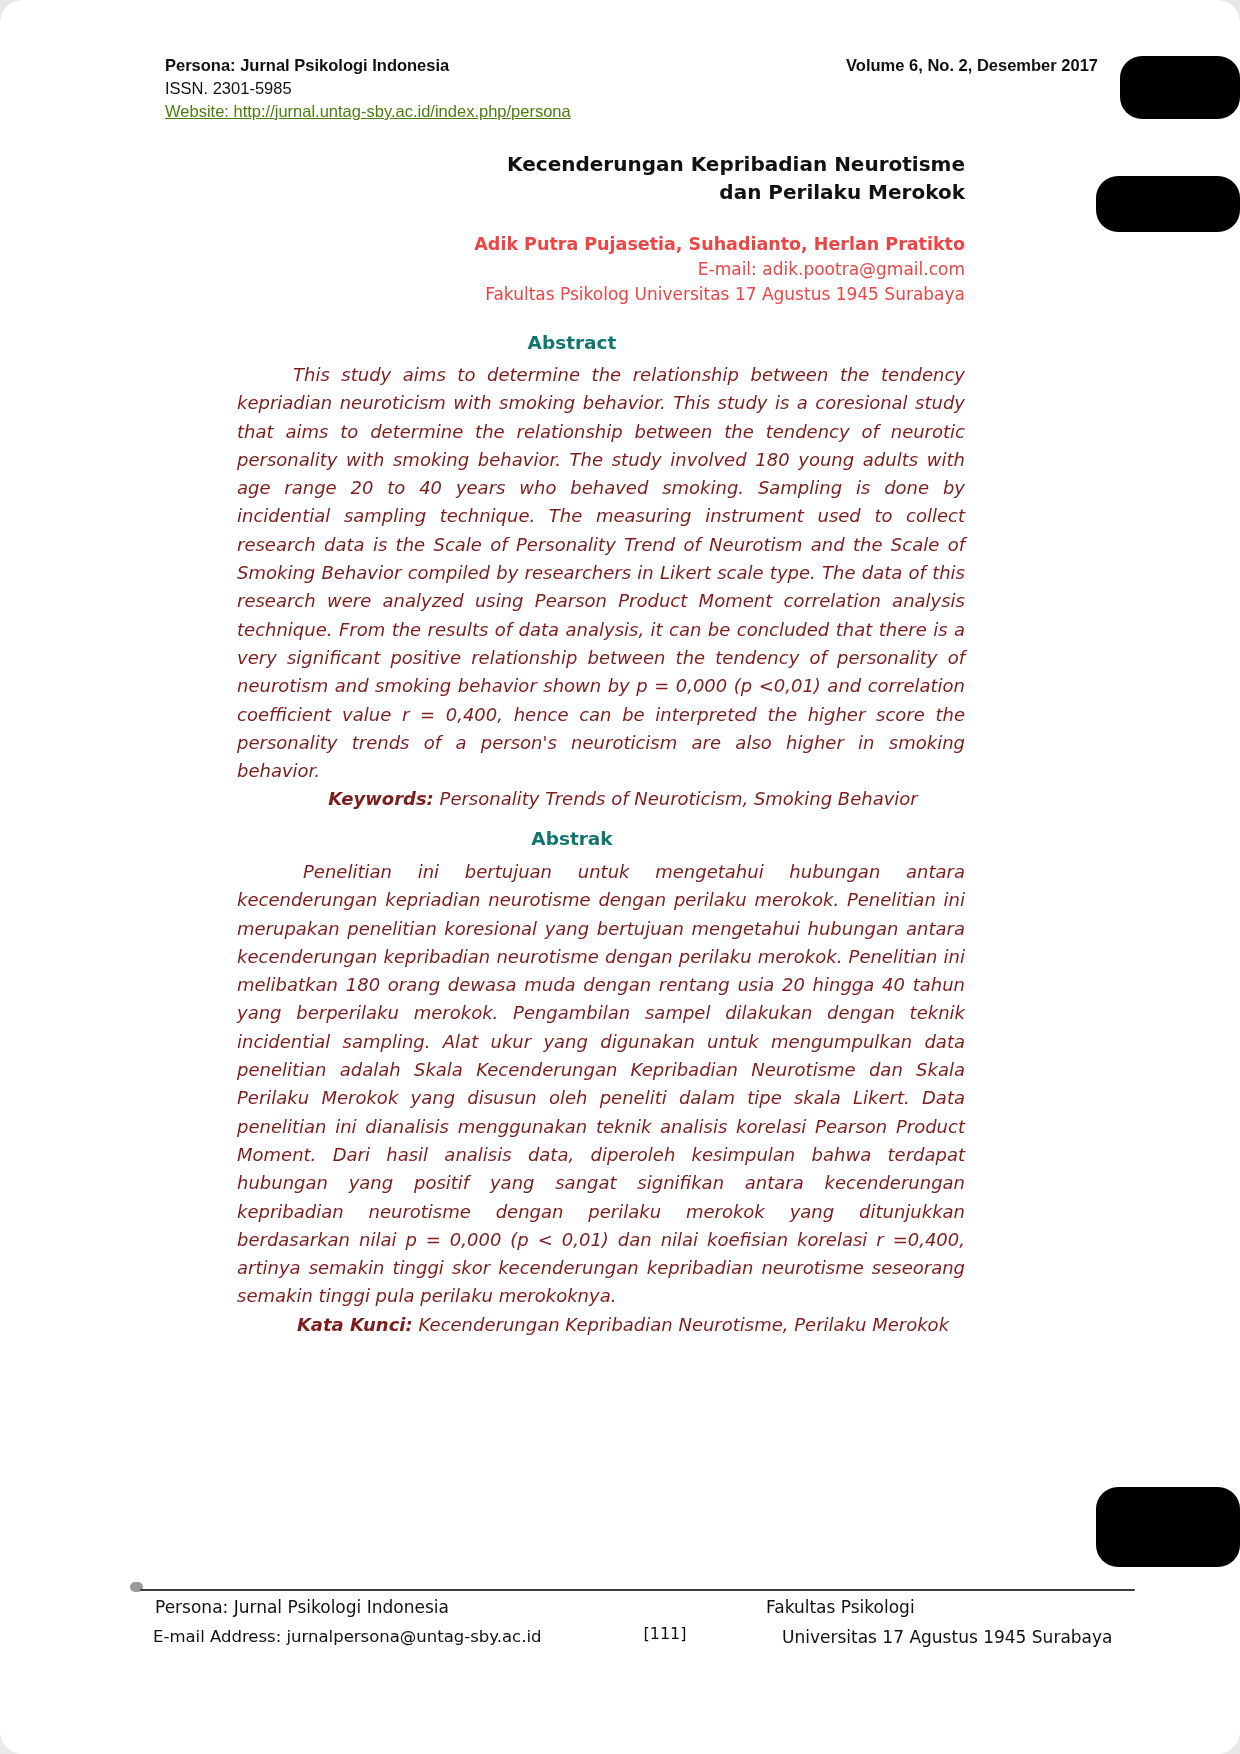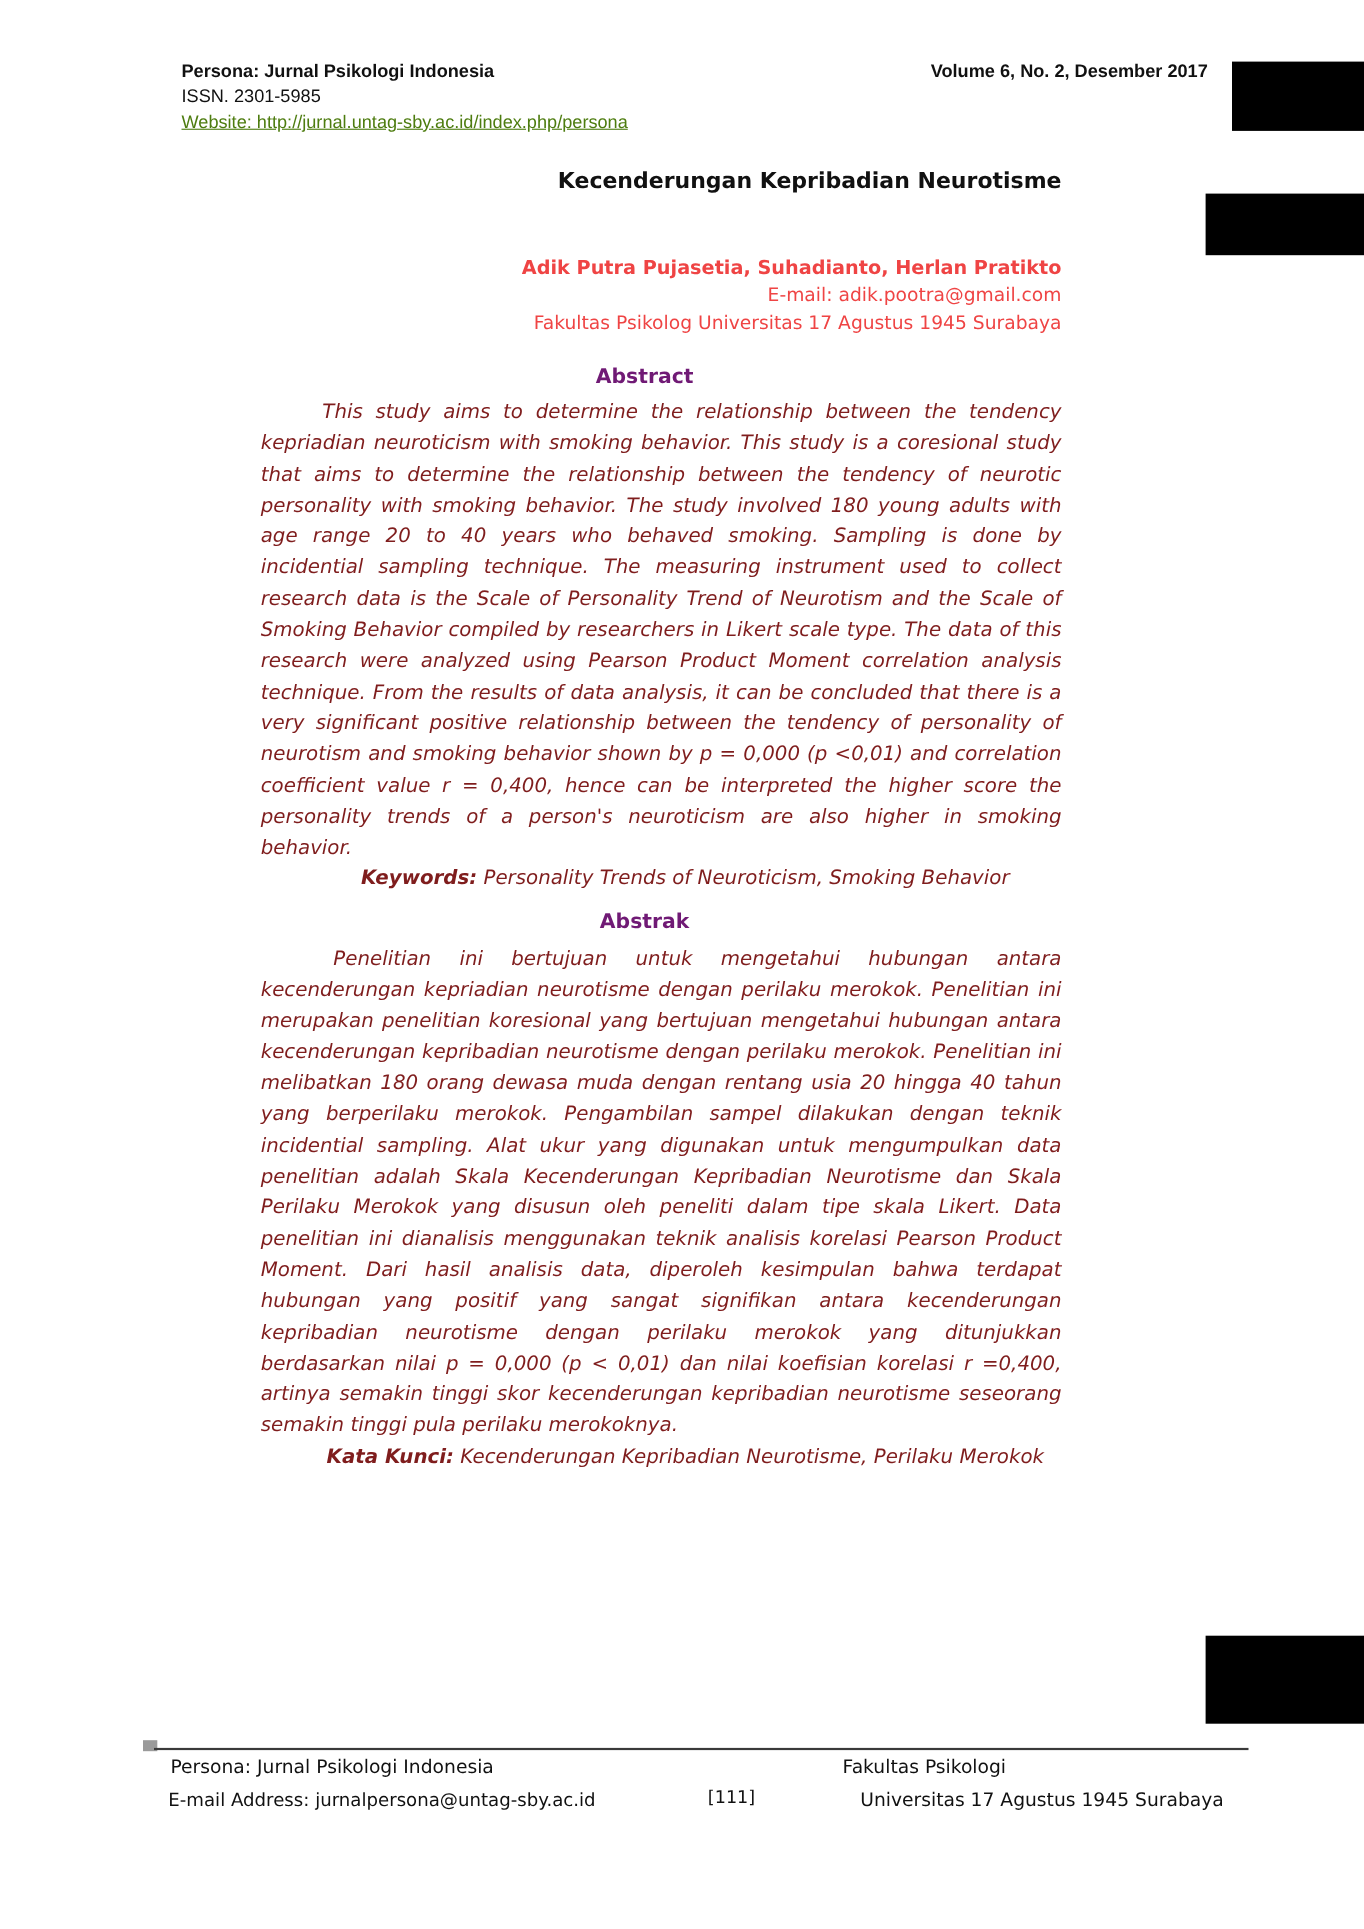--- a/index.html
+++ b/index.html
@@ -1,15 +1,15 @@
 <!DOCTYPE html>
 <html><head>
 <meta charset="utf-8">
 <style>
-  * { margin:0; padding:0; box-sizing:border-box; }
+  * { margin:0; padding:0; box-sizing:border-box;border-radius:22px; }
   html,body { background:#e8e8e8; }
   .page {
     position:relative;
     width:1240px; height:1754px;
     background:#ffffff;
     overflow:hidden;
     font-family:"DejaVu Sans", sans-serif;
     color:#1a1a1a;
   }
 
@@ -34,22 +34,22 @@
   .r2 { left:1096px; top:176px; width:144px; height:56px; }
   .r3 { left:1096px; top:1487px; width:144px; height:80px; }
 
   
   .center-col { position:absolute; left:175px; width:790px; text-align:right; }
   .title-block { top:150px; font-size:20px; font-weight:bold; line-height:28px; color:#111; }
   .author-block { top:232px; font-size:17px; line-height:25px; color:#ef4444; }
   .author-block .authors { font-weight:bold; font-size:17.5px; }
 
   .section-heading {
-    position:absolute; left:191px; width:790px; text-align:center;
-    font-size:18.5px; font-weight:bold; color:#701a75;
+    position:absolute; left:177px; width:790px; text-align:center;
+    font-size:18.5px; font-weight:bold; color:#0f766e;
   }
   .h-abstract { top:332px; }
   .h-abstrak  { top:828px; }
 
   
   .abs-body {
     position:absolute; left:237px; width:728px;
     font-size:18px; font-style:italic; line-height:28.3px;
     text-align:justify; color:#7f1d1d;
   }
@@ -87,20 +87,21 @@
     <div class="site">Website: http://jurnal.untag-sby.ac.id/index.php/persona</div>
   </div>
   <div class="head-right">Volume 6, No. 2, Desember 2017</div>
 
   <div class="redact r1"></div>
   <div class="redact r2"></div>
   <div class="redact r3"></div>
 
   <div class="center-col title-block">
     <div>Kecenderungan Kepribadian Neurotisme</div>
+    <div>dan Perilaku Merokok</div>
   </div>
   <div class="center-col author-block">
     <div class="authors">Adik Putra Pujasetia, Suhadianto, Herlan Pratikto</div>
     <div>E-mail: adik.pootra@gmail.com</div>
     <div>Fakultas Psikolog Universitas 17 Agustus 1945 Surabaya</div>
   </div>
 
   <div class="section-heading h-abstract">Abstract</div>
   <div class="abs-body abs-en">
     <p class="para">This study aims to determine the relationship between the tendency kepriadian neuroticism with smoking behavior. This study is a coresional study that aims to determine the relationship between the tendency of neurotic personality with smoking behavior. The study involved 180 young adults with age range 20 to 40 years who behaved smoking. Sampling is done by incidential sampling technique. The measuring instrument used to collect research data is the Scale of Personality Trend of Neurotism and the Scale of Smoking Behavior compiled by researchers in Likert scale type. The data of this research were analyzed using Pearson Product Moment correlation analysis technique. From the results of data analysis, it can be concluded that there is a very significant positive relationship between the tendency of personality of neurotism and smoking behavior shown by p = 0,000 (p &lt;0,01) and correlation coefficient value r = 0,400, hence can be interpreted the higher score the personality trends of a person's neuroticism are also higher in smoking behavior.</p>

